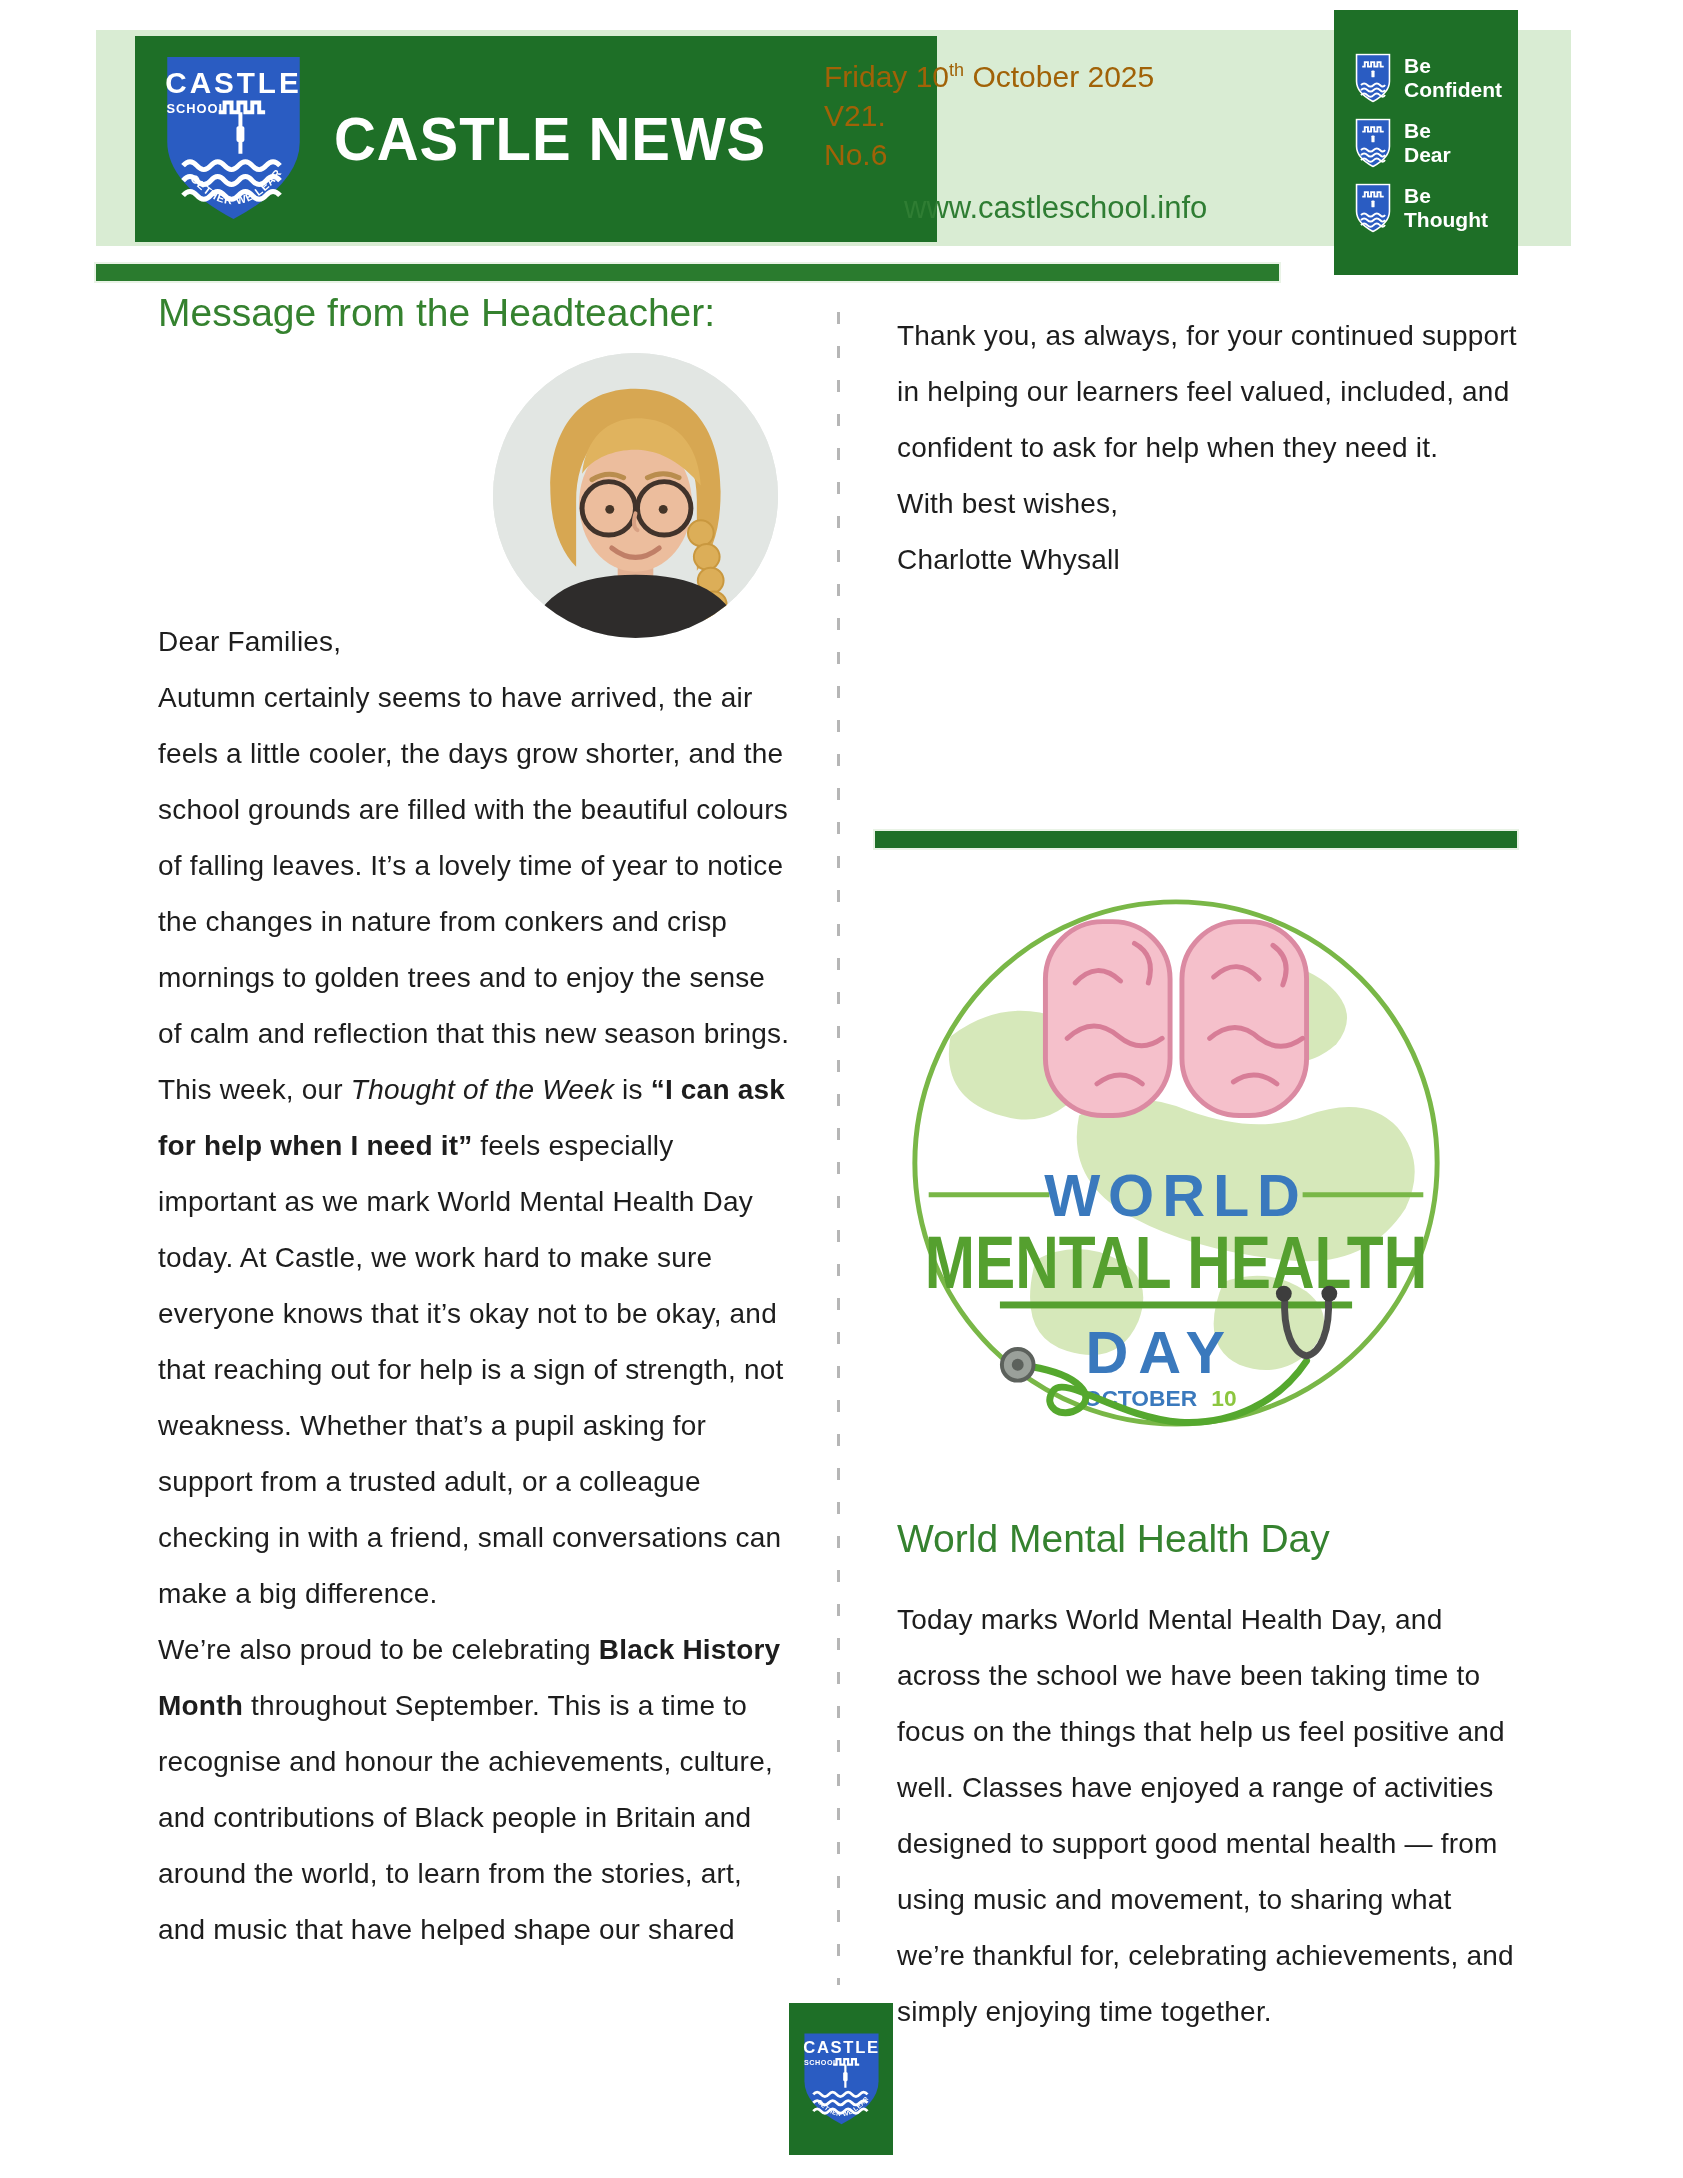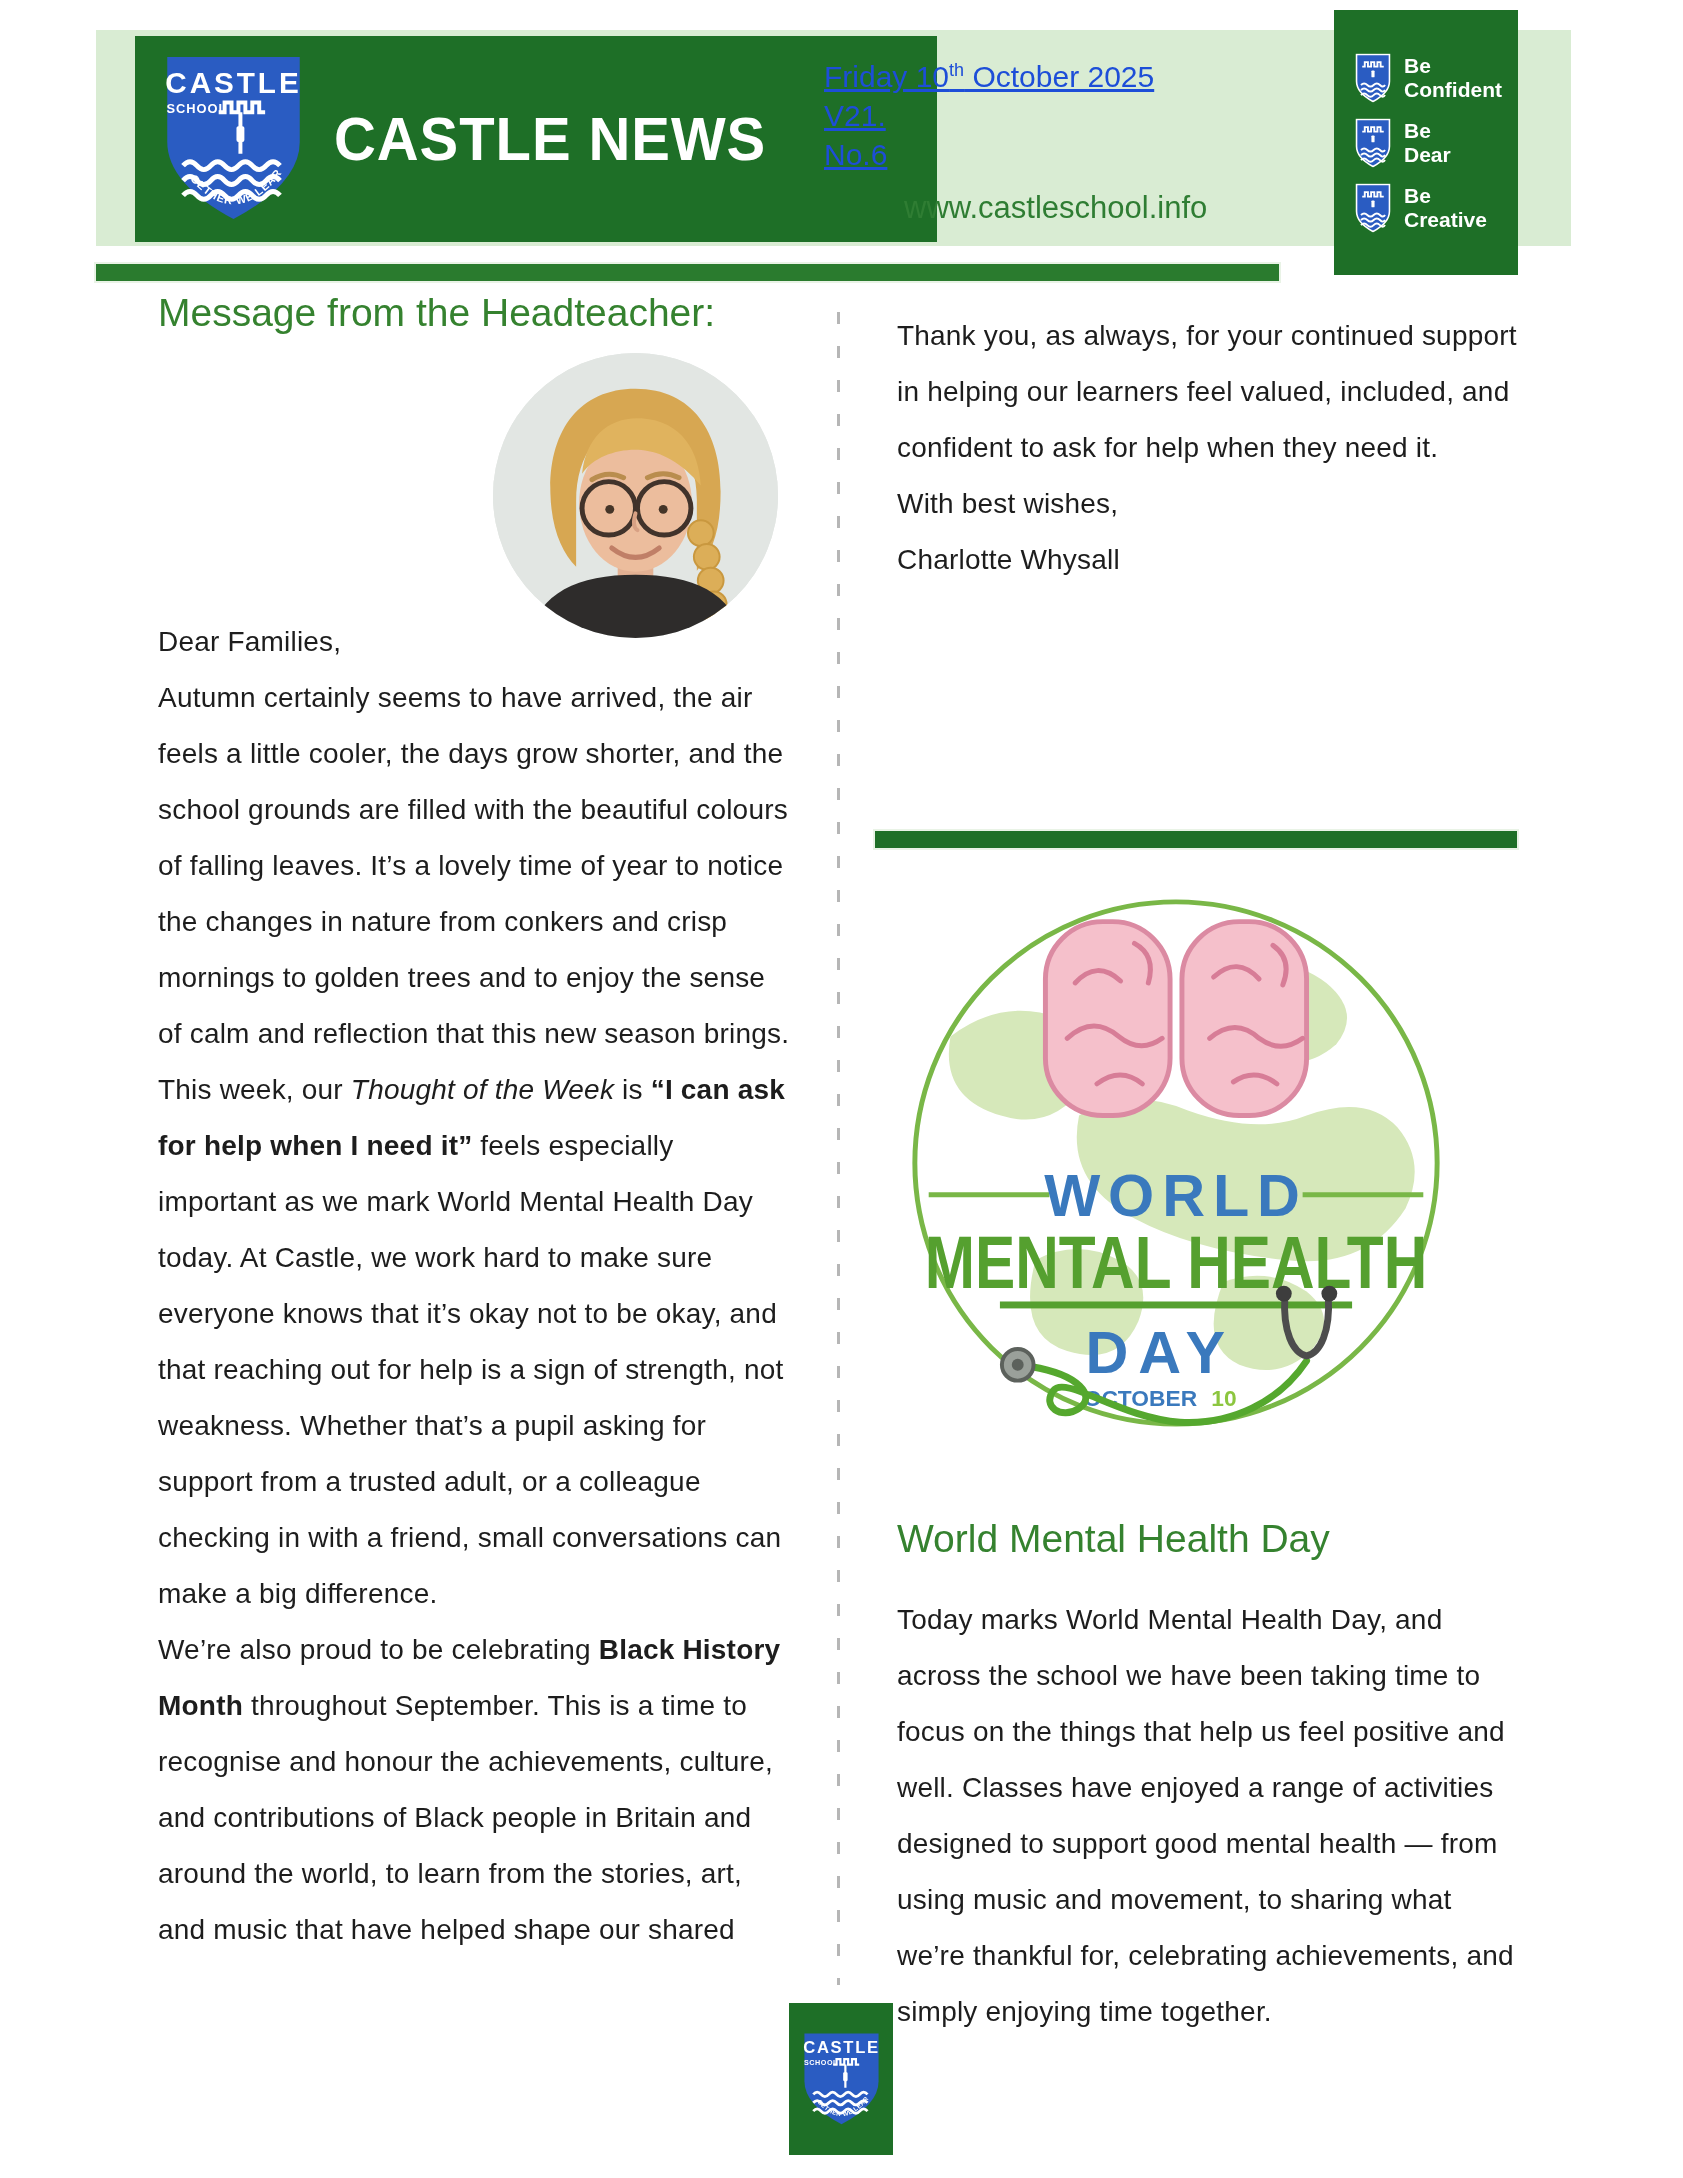--- a/index.html
+++ b/index.html
@@ -6,21 +6,21 @@
   .page{position:relative;width:1683px;height:2178px;background:#ffffff;overflow:hidden;
         font-family:"Liberation Sans",sans-serif;color:#1d1d1d;}
   .abs{position:absolute;}
 
   
   .band{left:96px;top:30px;width:1475px;height:216px;background:#d9ecd3;}
   .banner{left:135px;top:36px;width:802px;height:206px;background:#1e6f27;
           display:flex;align-items:center;padding-left:24px;box-sizing:border-box;}
   .news-title{color:#ffffff;font-weight:700;font-size:61px;letter-spacing:1px;
               transform:scaleX(0.95);transform-origin:left center;margin-left:26px;white-space:nowrap;}
-  .dateblock{left:824px;top:51px;font-size:30px;line-height:39px;color:#1d4ed8;text-decoration:underline;}
+  .dateblock{left:824px;top:51px;font-size:30px;line-height:39px;color:#a16207;}
   .dateblock sup{font-size:18px;}
   .website{left:904px;top:190px;width:297px;font-size:31px;color:#2f7d33;text-align:center;}
   .badges{left:1334px;top:10px;width:184px;height:265px;background:#1e6f27;
           display:flex;flex-direction:column;justify-content:center;gap:15px;
           padding-left:20px;box-sizing:border-box;}
   .badge-row{display:flex;align-items:center;gap:12px;}
   .badge-text{color:#ffffff;font-size:21px;font-weight:700;line-height:24px;}
   .hbar{left:96px;top:264px;width:1183px;height:17px;background:#2a7b2e;outline:2px solid #e9f3e6;}
 
   
@@ -119,21 +119,21 @@
           <div>Be</div>
           <div>Dear</div>
         </div>
     </div>
     <div class="badge-row">
       <svg width="38" height="50" viewBox="0 0 60 78">
           <use href="#badge-shield"></use>
         </svg>
       <div class="badge-text">
           <div>Be</div>
-          <div>Creative</div>
+          <div>Thought</div>
         </div>
     </div>
   </div>
 
   <div class="abs hbar"></div>
 
   <div class="abs green-heading msg-heading">Message from the Headteacher:</div>
 
   <div class="abs photo">
     <svg width="285" height="285" viewBox="0 0 288 288">

